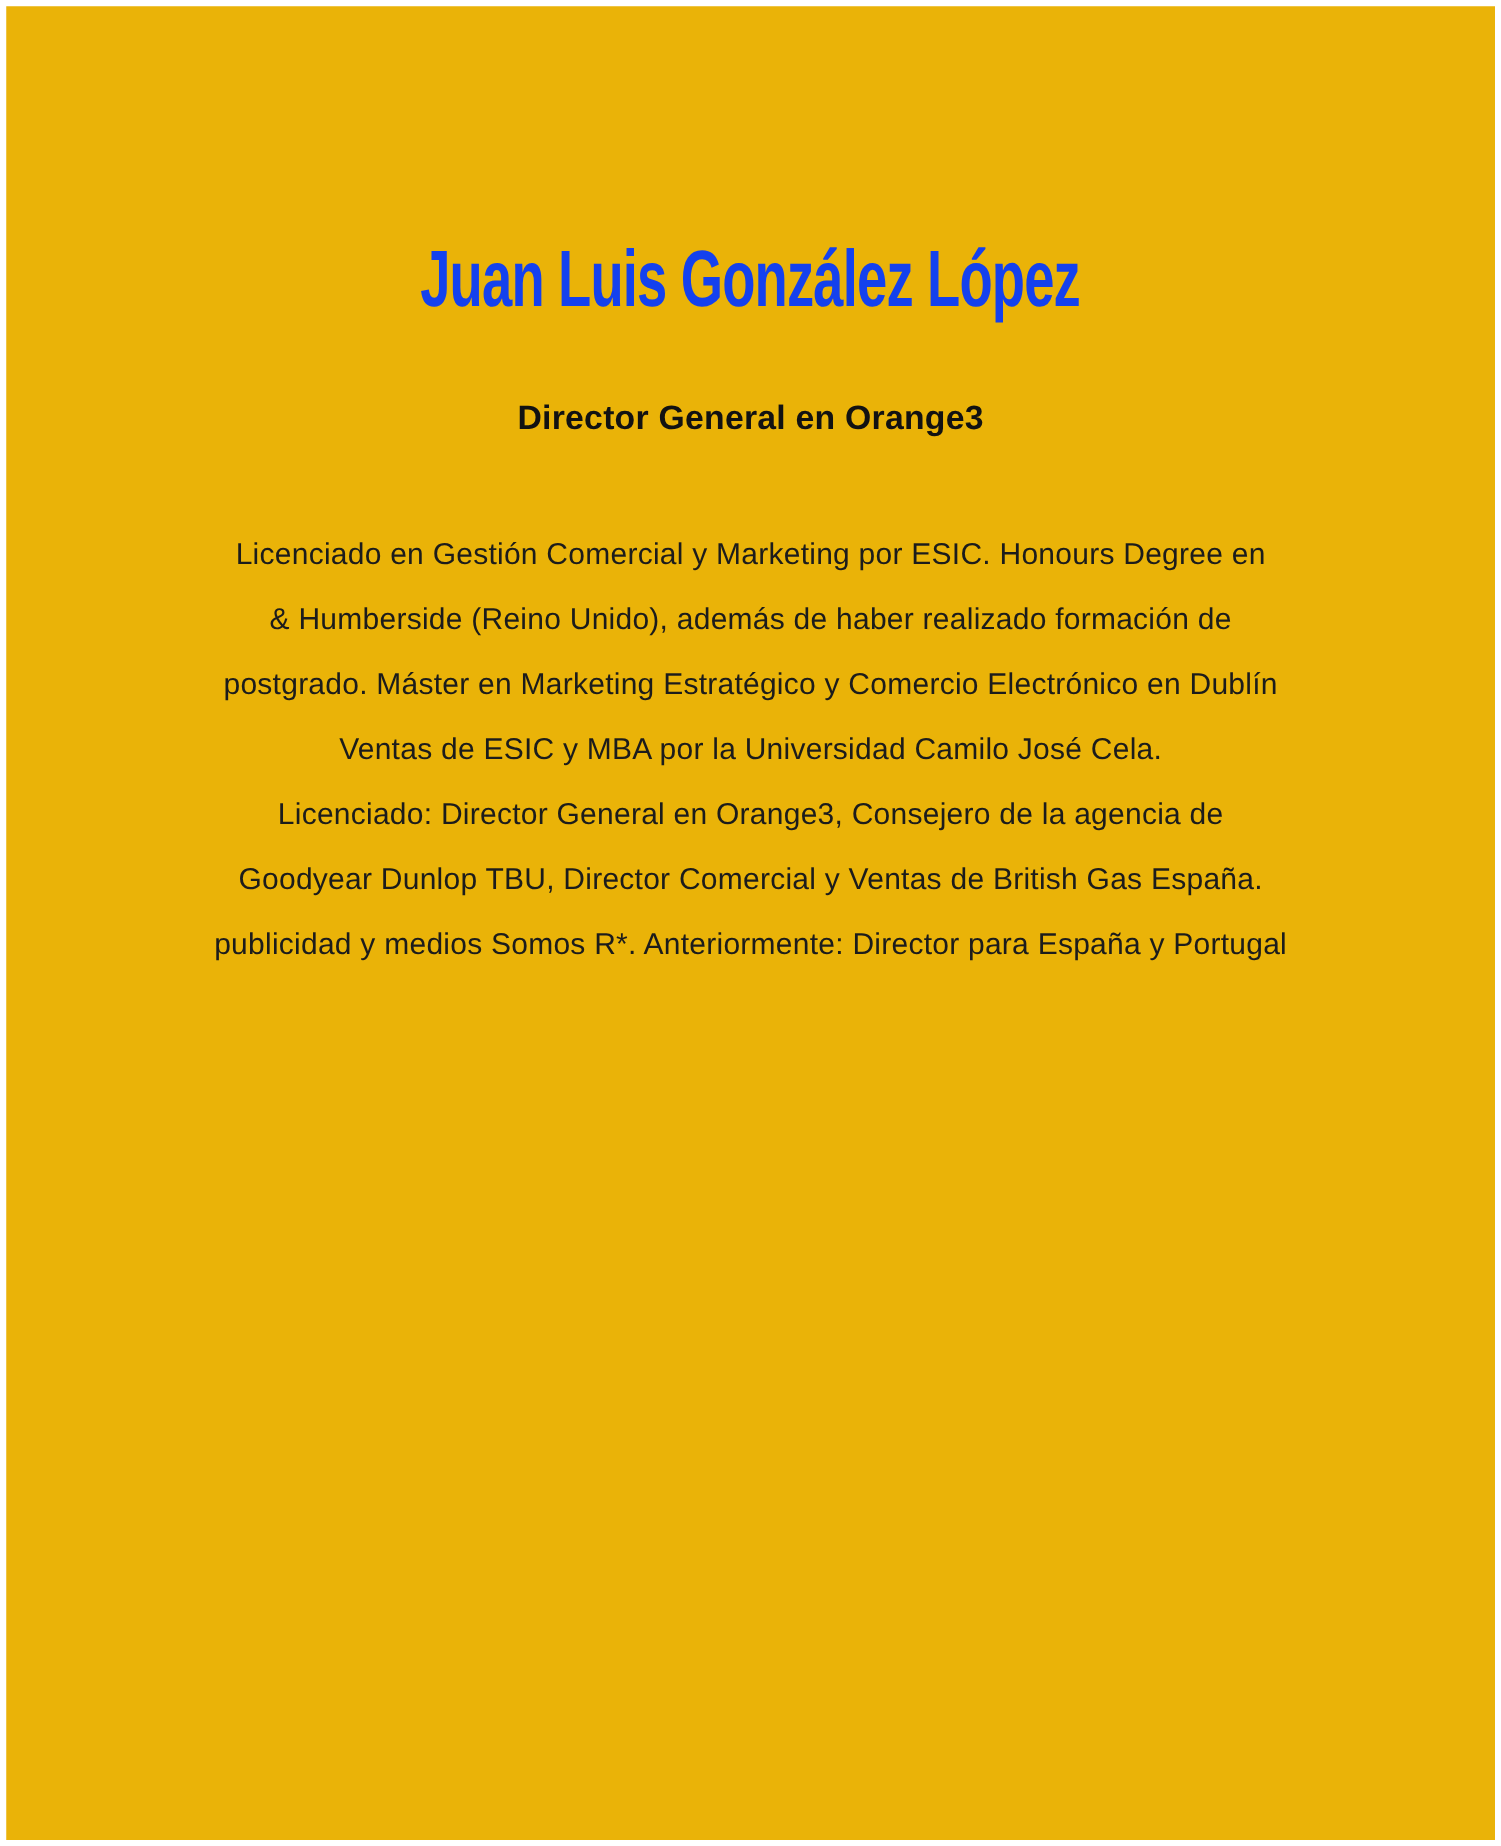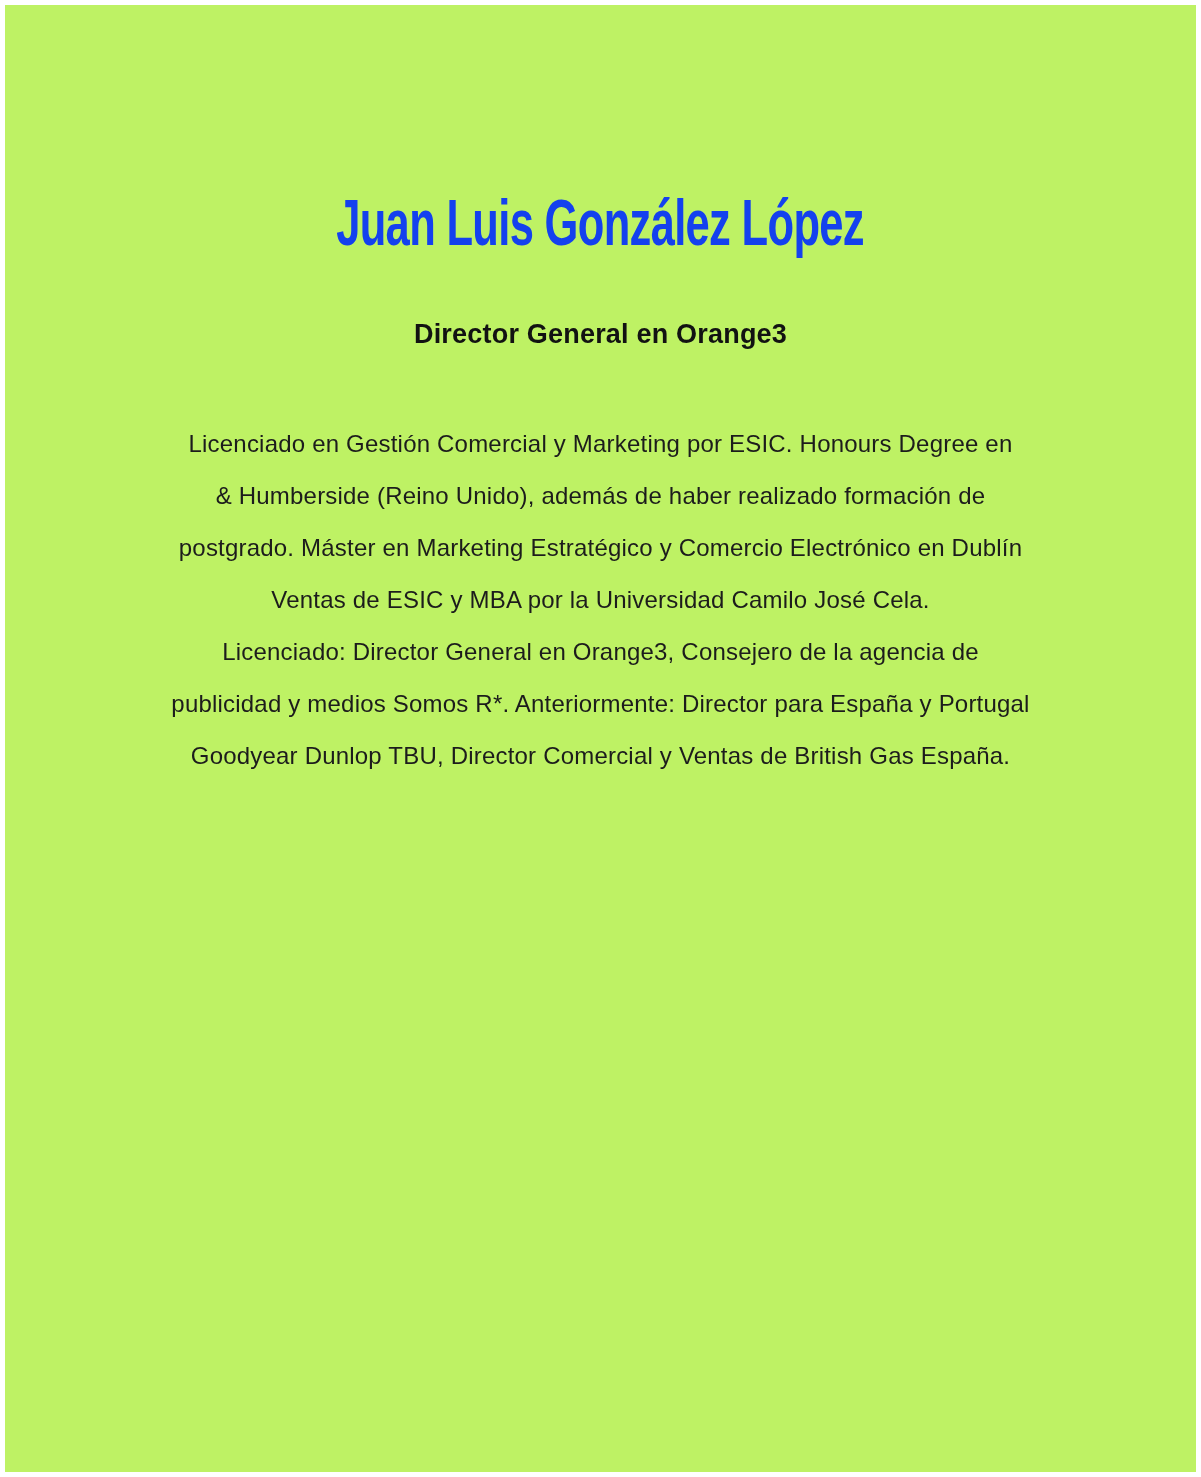--- a/index.html
+++ b/index.html
@@ -4,21 +4,21 @@
 <style>
   html, body {
     margin: 0;
     padding: 0;
     background: #ffffff;
   }
   .page {
     width: 1191px;
     height: 1467px;
     margin: 5px;
-    background: #bef264;
+    background: #eab308;
     overflow: hidden;
     font-family: "Liberation Sans", sans-serif;
   }
   .title-wrap {
     margin-top: 185px;
     text-align: center;
   }
   .profile-title {
     display: inline-block;
     font-size: 64px;
@@ -67,17 +67,17 @@
   <div class="subtitle-wrap">
     <div class="profile-subtitle">Director General en Orange3</div>
   </div>
 
   <div class="bio">
     <div class="bio-line">Licenciado en Gestión Comercial y Marketing por ESIC. Honours Degree en</div>
     <div class="bio-line">&amp; Humberside (Reino Unido), además de haber realizado formación de</div>
     <div class="bio-line">postgrado. Máster en Marketing Estratégico y Comercio Electrónico en Dublín</div>
     <div class="bio-line">Ventas de ESIC y MBA por la Universidad Camilo José Cela.</div>
     <div class="bio-line">Licenciado: Director General en Orange3, Consejero de la agencia de</div>
+    <div class="bio-line">Goodyear Dunlop TBU, Director Comercial y Ventas de British Gas España.</div>
     <div class="bio-line">publicidad y medios Somos R*. Anteriormente: Director para España y Portugal</div>
-    <div class="bio-line">Goodyear Dunlop TBU, Director Comercial y Ventas de British Gas España.</div>
   </div>
 
 </div>
 
 </body></html>

